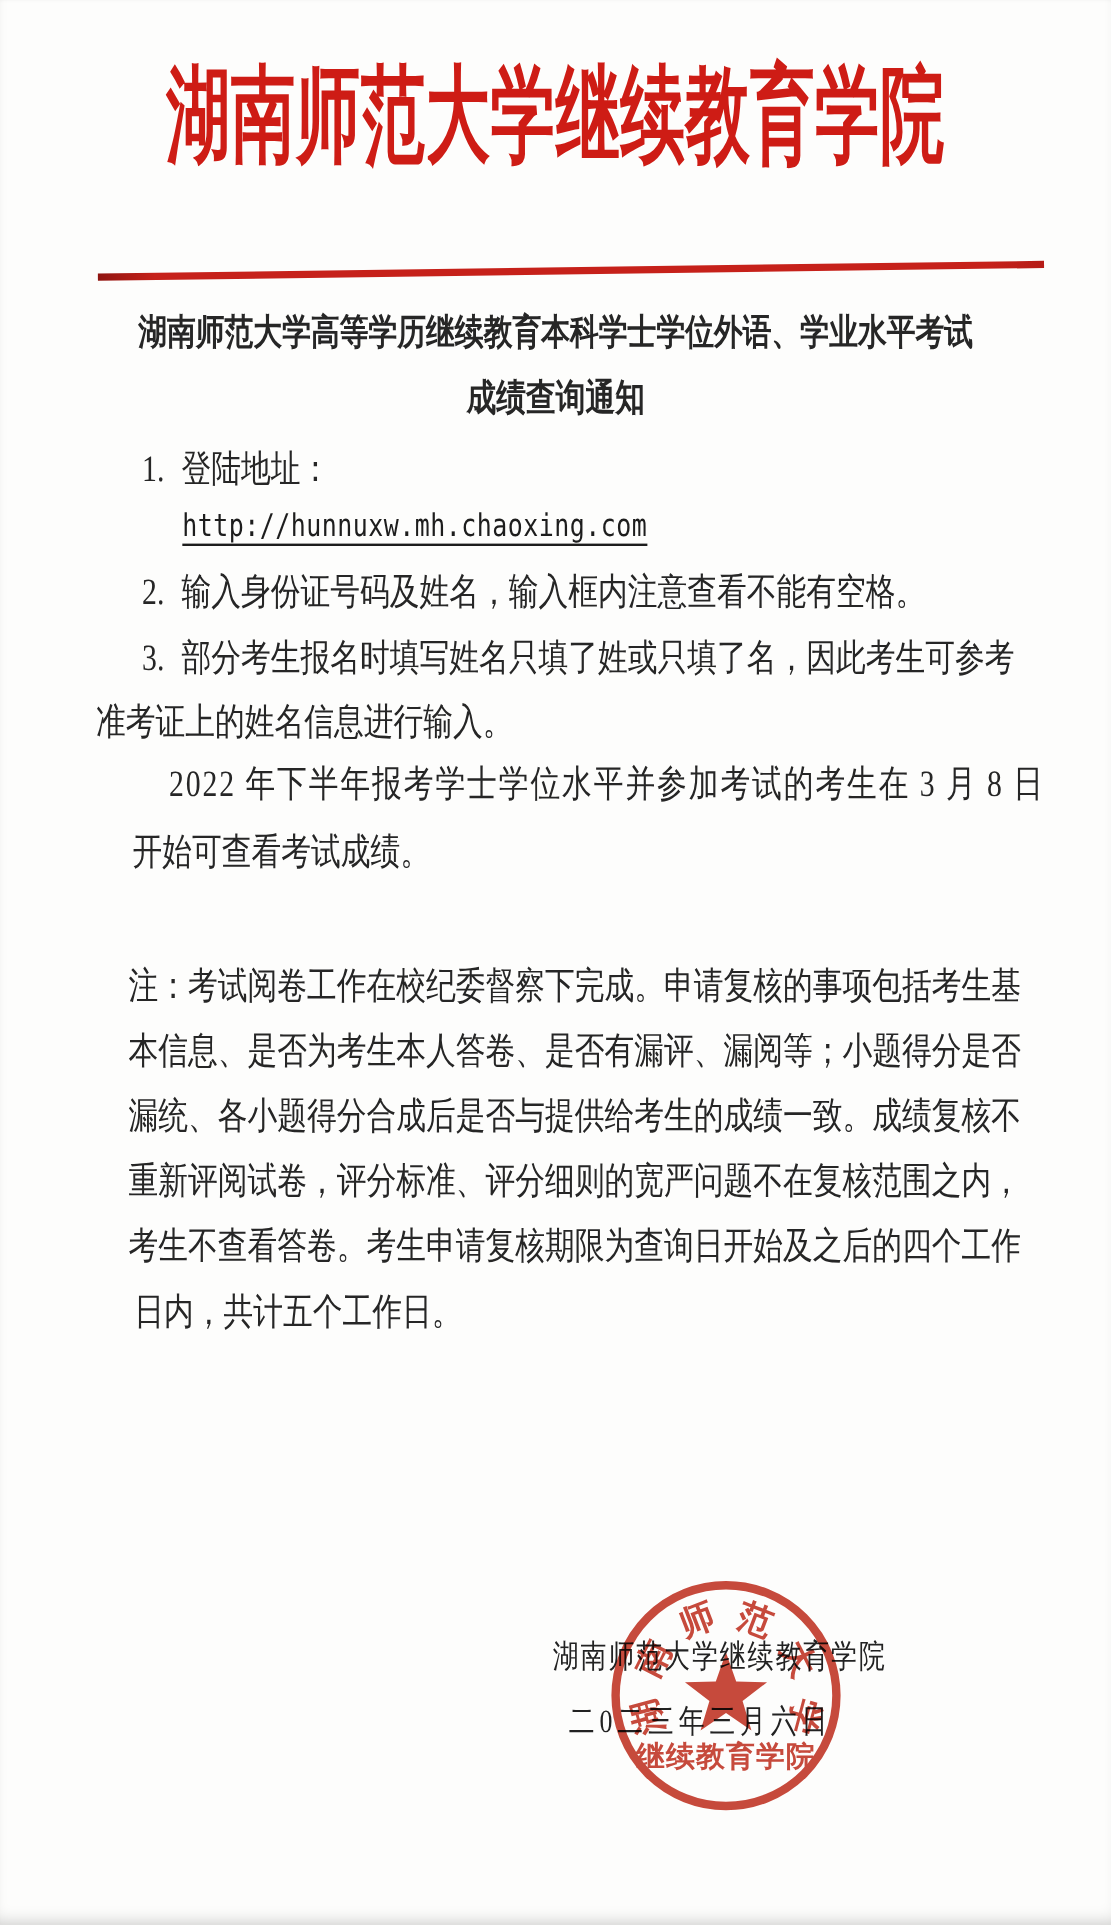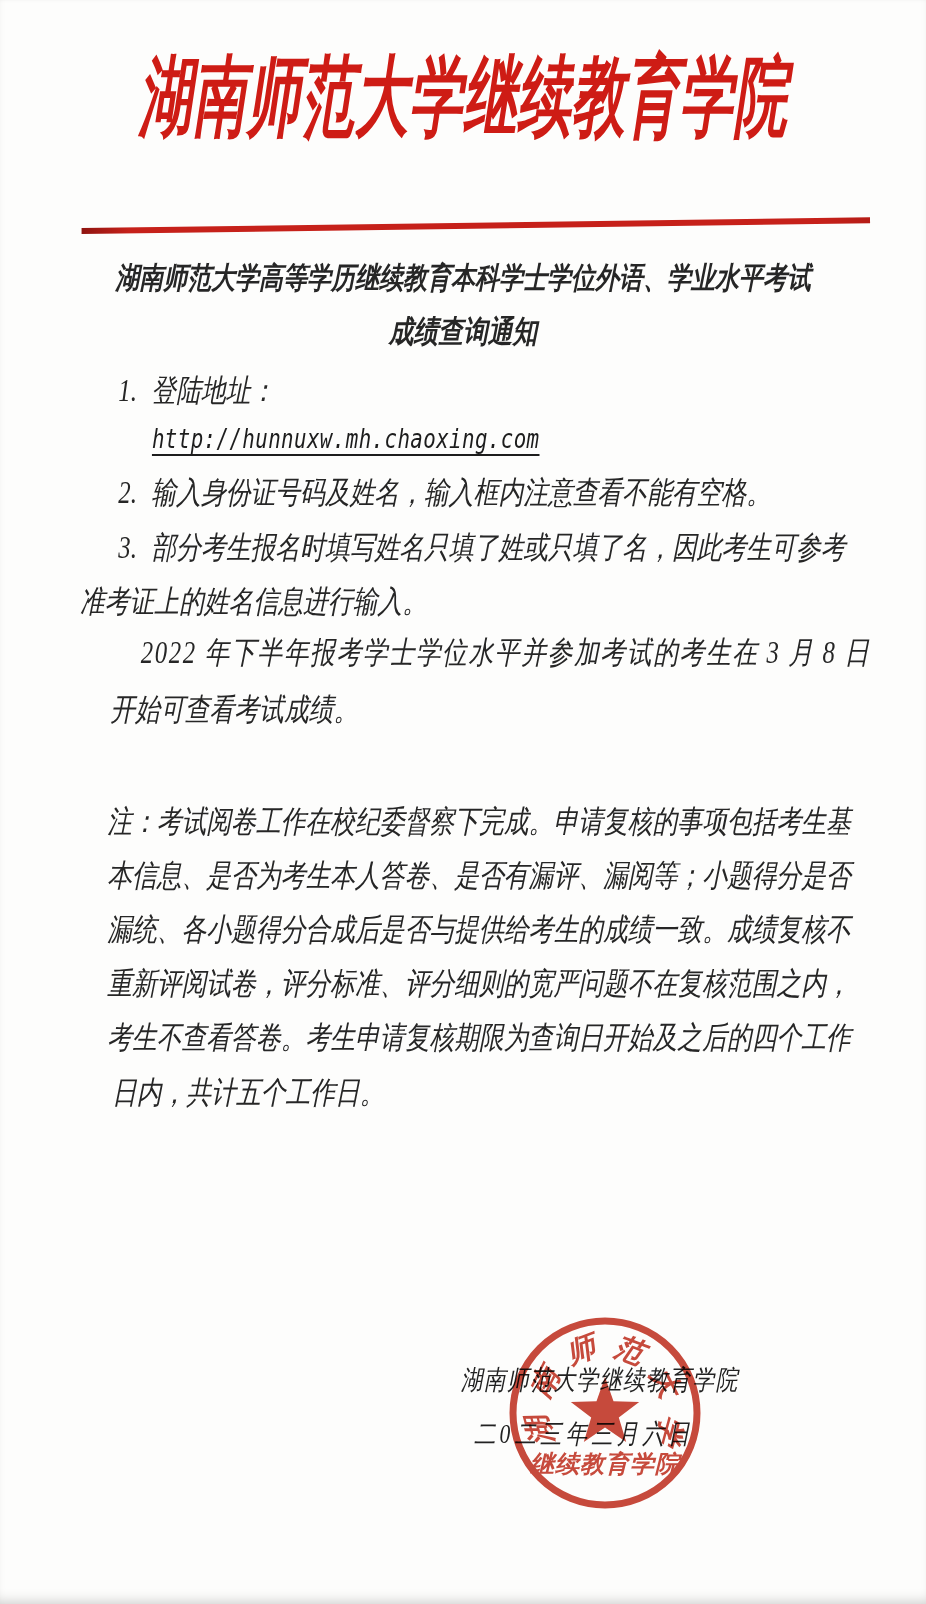--- a/index.html
+++ b/index.html
@@ -1,21 +1,20 @@
 <!DOCTYPE html>
 <html><head>
 <meta charset="utf-8">
 <style>
   html,body{margin:0;padding:0;background:#e8e8e8;}
   .page{
     position:relative;width:926px;height:1604px;margin:0 auto;
     background:#fdfdfc;overflow:hidden;
     box-shadow:inset 0 -10px 14px -9px rgba(0,0,0,.22), inset 0 2px 4px -3px rgba(0,0,0,.08);
     font-family:"Liberation Serif","DejaVu Serif",serif;
-    font-style:italic;
   }
   
   .scaleX{
     position:absolute;left:0;top:0;width:1158px;height:1604px;
     transform:scaleX(0.7997);transform-origin:0 0;
   }
   .line{position:absolute;white-space:nowrap;line-height:1;color:#262626;}
   .letterhead{
     top:54px;left:0;width:100%;text-align:center;
     font-size:88px;font-weight:700;color:#ce1c15;

